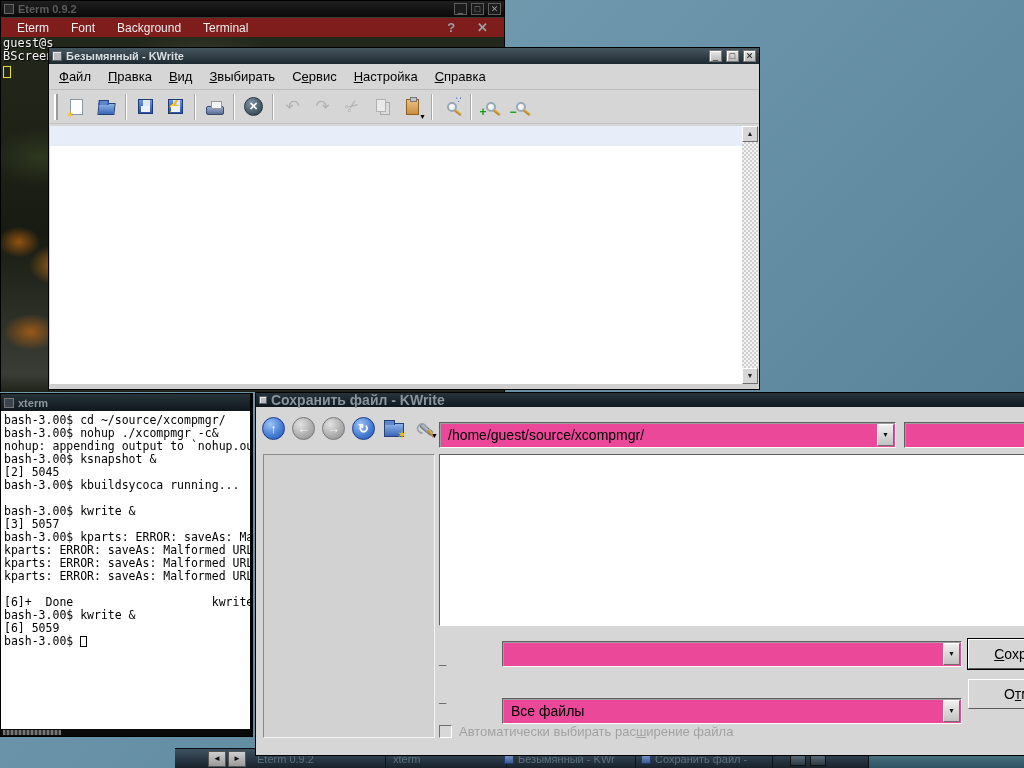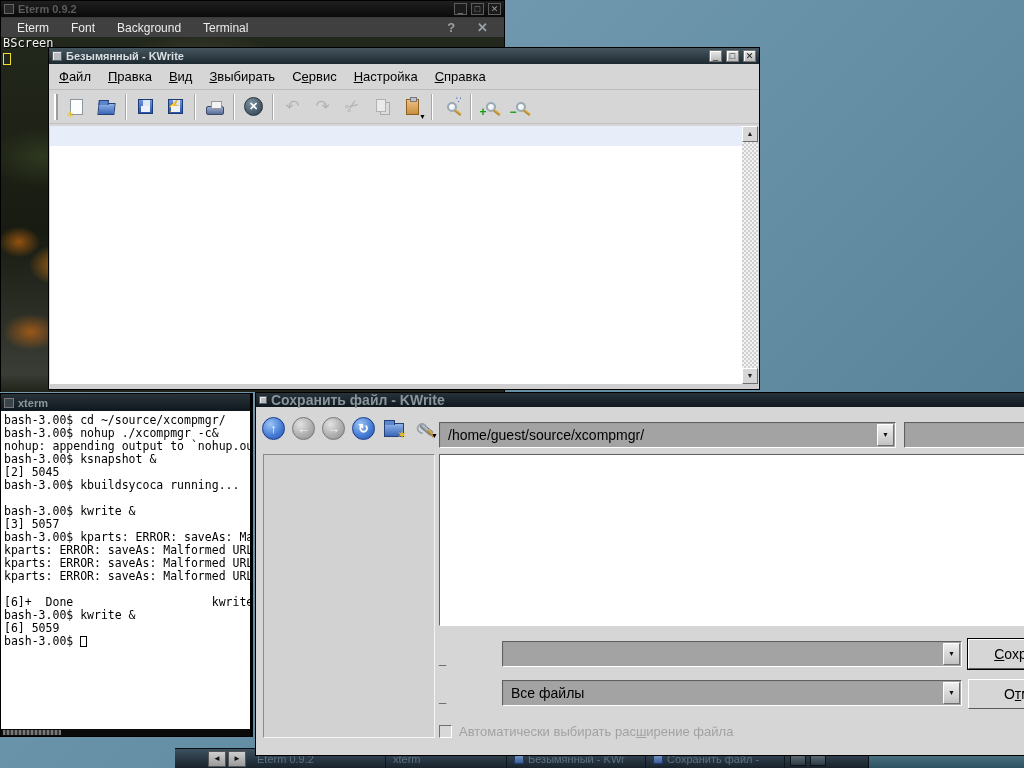--- a/index.html
+++ b/index.html
@@ -23,21 +23,21 @@
   .wbtn { width:13px; height:12px; font-size:9px; line-height:10px; text-align:center; color:#111;
           background:linear-gradient(180deg,#e9e9e9,#b9b9b9); border:1px solid #777;
           box-shadow:inset 1px 1px 0 #fff; flex:0 0 auto; }
   .wbtn.dark { background:#1b1b1b; border:1px solid #5d5d5d; color:#9a9a9a; box-shadow:none; }
 
   
   .raised { background:#d6d6d6; border:1px solid; border-color:#fff #6f6f6f #6f6f6f #fff; }
 
   
   #eterm { left:0; top:0; width:505px; height:392px; background:#101208; }
-  #eterm .menubar { height:20px; background:#404040; display:flex; align-items:center; gap:22px;
+  #eterm .menubar { height:20px; background:#7f1d1d; display:flex; align-items:center; gap:22px;
                     padding:0 16px; border-top:1px solid #3a3a3a; }
   #eterm .mitem { color:#ececec; font-size:12px; }
   #eterm .msp { flex:1; }
   #eterm .mico { color:#9aa0a4; font-size:13px; font-weight:bold; }
   #eterm .body { position:relative; height:355px; overflow:hidden; font-family:"DejaVu Sans Mono",monospace;
     background:
       radial-gradient(ellipse 46px 30px at 60px 228px, rgba(205,120,20,.85), rgba(0,0,0,0) 70%),
       radial-gradient(ellipse 30px 22px at 18px 205px, rgba(175,95,15,.8), rgba(0,0,0,0) 70%),
       radial-gradient(ellipse 40px 26px at 30px 295px, rgba(190,100,20,.75), rgba(0,0,0,0) 70%),
       radial-gradient(ellipse 60px 35px at 120px 250px, rgba(90,110,40,.5), rgba(0,0,0,0) 70%),
@@ -140,21 +140,21 @@
   .i-nfolder::before { content:""; position:absolute; top:-4px; left:-1px; width:9px; height:4px;
                        background:#5d86cc; border:1px solid #24417a; border-bottom:none; }
   .i-nfolder::after { content:"✶"; position:absolute; right:-4px; bottom:-6px; color:#f2c41c; font-size:12px; }
   .i-wrench { width:15px; height:5px; background:linear-gradient(#c8d0d6,#8a949c); border:1px solid #6a747c;
               border-radius:2px; transform:rotate(40deg); position:relative; margin-top:2px; }
   .i-wrench::before { content:""; position:absolute; left:-3px; top:-2px; width:7px; height:7px; border-radius:50%;
                       border:2px solid #9aa4ac; border-right-color:transparent; background:transparent; }
   .i-wrench::after { content:""; position:absolute; right:-4px; top:0px; width:9px; height:3px;
                      background:linear-gradient(#e8c060,#a87820); transform:rotate(8deg); }
 
-  .combo { position:absolute; height:26px; background:#a3a3a3; border:1px solid; border-color:#5f5f5f #fff #fff #5f5f5f;
+  .combo { position:absolute; height:26px; background:#ec4899; border:1px solid; border-color:#5f5f5f #fff #fff #5f5f5f;
            box-shadow:inset 1px 1px 0 #9e9e9e; display:flex; align-items:center; }
   .combo .val { flex:1; font-size:14px; color:#000; padding:0 8px; white-space:nowrap; overflow:hidden; }
   .combo .cbtn { width:17px; height:22px; margin-right:1px; background:linear-gradient(#efefef,#c2c2c2);
                  border:1px solid; border-color:#fff #6f6f6f #6f6f6f #fff; font-size:7px; line-height:20px;
                  text-align:center; color:#111; flex:0 0 auto; }
   .panel { position:absolute; }
   #savedlg .sidebar { left:7px; top:61px; width:172px; height:284px; background:#d2d2d2;
                       border:1px solid; border-color:#8a8a8a #f4f4f4 #f4f4f4 #8a8a8a; }
   #savedlg .filelist { left:183px; top:61px; width:640px; height:172px; background:#fff;
                        border:1px solid; border-color:#5f5f5f #fff #fff #5f5f5f; }
@@ -182,20 +182,21 @@
   <div class="menubar">
     <span class="mitem">Eterm</span>
     <span class="mitem">Font</span>
     <span class="mitem">Background</span>
     <span class="mitem">Terminal</span>
     <span class="msp"></span>
     <span class="mico">?</span>
     <span class="mico">✕</span>
   </div>
   <div class="body">
+    <div class="tline">guest@s</div>
     <div class="tline">BScreen</div>
     <span class="cursor"></span>
   </div>
 </div>
 
 <div id="kwrite" class="win">
   <div class="tbar">
     <span class="ticon"></span>
     <span class="ttext">Безымянный - KWrite</span>
     <span class="tsp"></span>
@@ -308,25 +309,25 @@
 
 <div id="taskbar" class="abs">
   <span class="tk-arrow" style="left:33px">◄</span>
   <span class="tk-arrow" style="left:53px">►</span>
   <span class="tk-item" style="left:76px;width:135px">
       <span>Eterm 0.9.2</span>
     </span>
   <span class="tk-item" style="left:212px;width:120px">
       <span>xterm</span>
     </span>
-  <span class="tk-item" style="left:333px;width:138px">
+  <span class="tk-item" style="left:323px;width:138px">
       <span class="tk-ico"></span>
       <span>Безымянный - KWr</span>
     </span>
-  <span class="tk-item" style="left:472px;width:138px">
+  <span class="tk-item" style="left:460px;width:138px">
       <span class="tk-ico"></span>
       <span>Сохранить файл -</span>
     </span>
   <span class="tk-mini" style="left:615px"></span>
   <span class="tk-mini" style="left:635px"></span>
   <span class="tk-tray"></span>
 </div>
 
 <div id="savedlg" class="win">
   <div class="tbar inactive">
@@ -365,21 +366,21 @@
   <div class="panel filelist"></div>
 
   <span class="rowlabel" style="left:183px;top:259px">_</span>
   <div class="combo" style="left:246px;top:248px;width:460px">
     <span class="val"></span>
     <span class="cbtn">▼</span>
   </div>
   <div class="kbutton def" style="left:712px;top:246px;width:122px"><span class="u">С</span><span>охранить</span></div>
 
   <span class="rowlabel" style="left:183px;top:297px">_</span>
-  <div class="combo" style="left:246px;top:287px;width:460px">
+  <div class="combo" style="left:246px;top:305px;width:460px">
     <span class="val">Все файлы</span>
     <span class="cbtn">▼</span>
   </div>
   <div class="kbutton" style="left:712px;top:286px;width:122px"><span>О</span><span class="u">т</span><span>мена</span></div>
 
   <span class="ckbox" style="left:183px;top:332px"></span>
   <span class="cklabel" style="left:203px;top:331px"><span>Автоматически выбирать рас</span><span class="u">ш</span><span>ирение файла</span></span>
 </div>
 
 </body></html>

